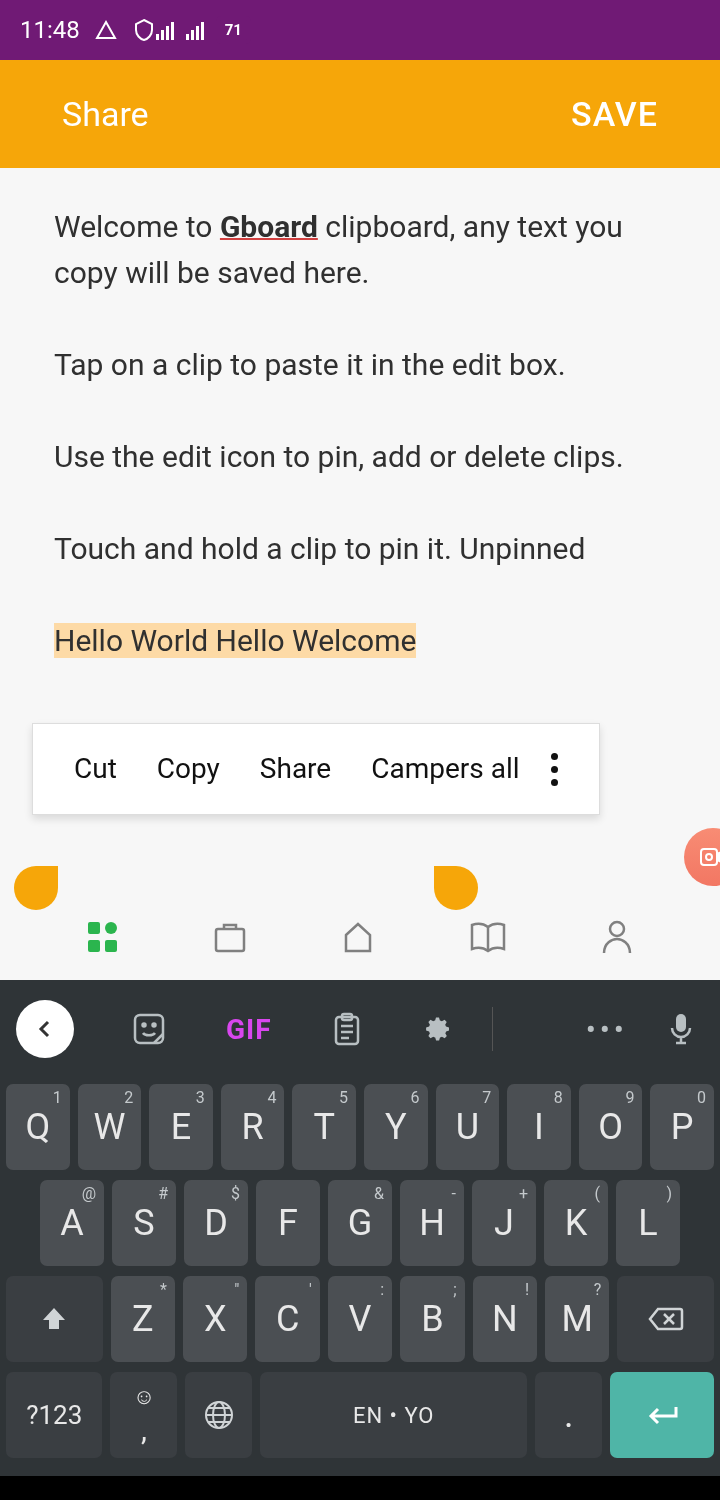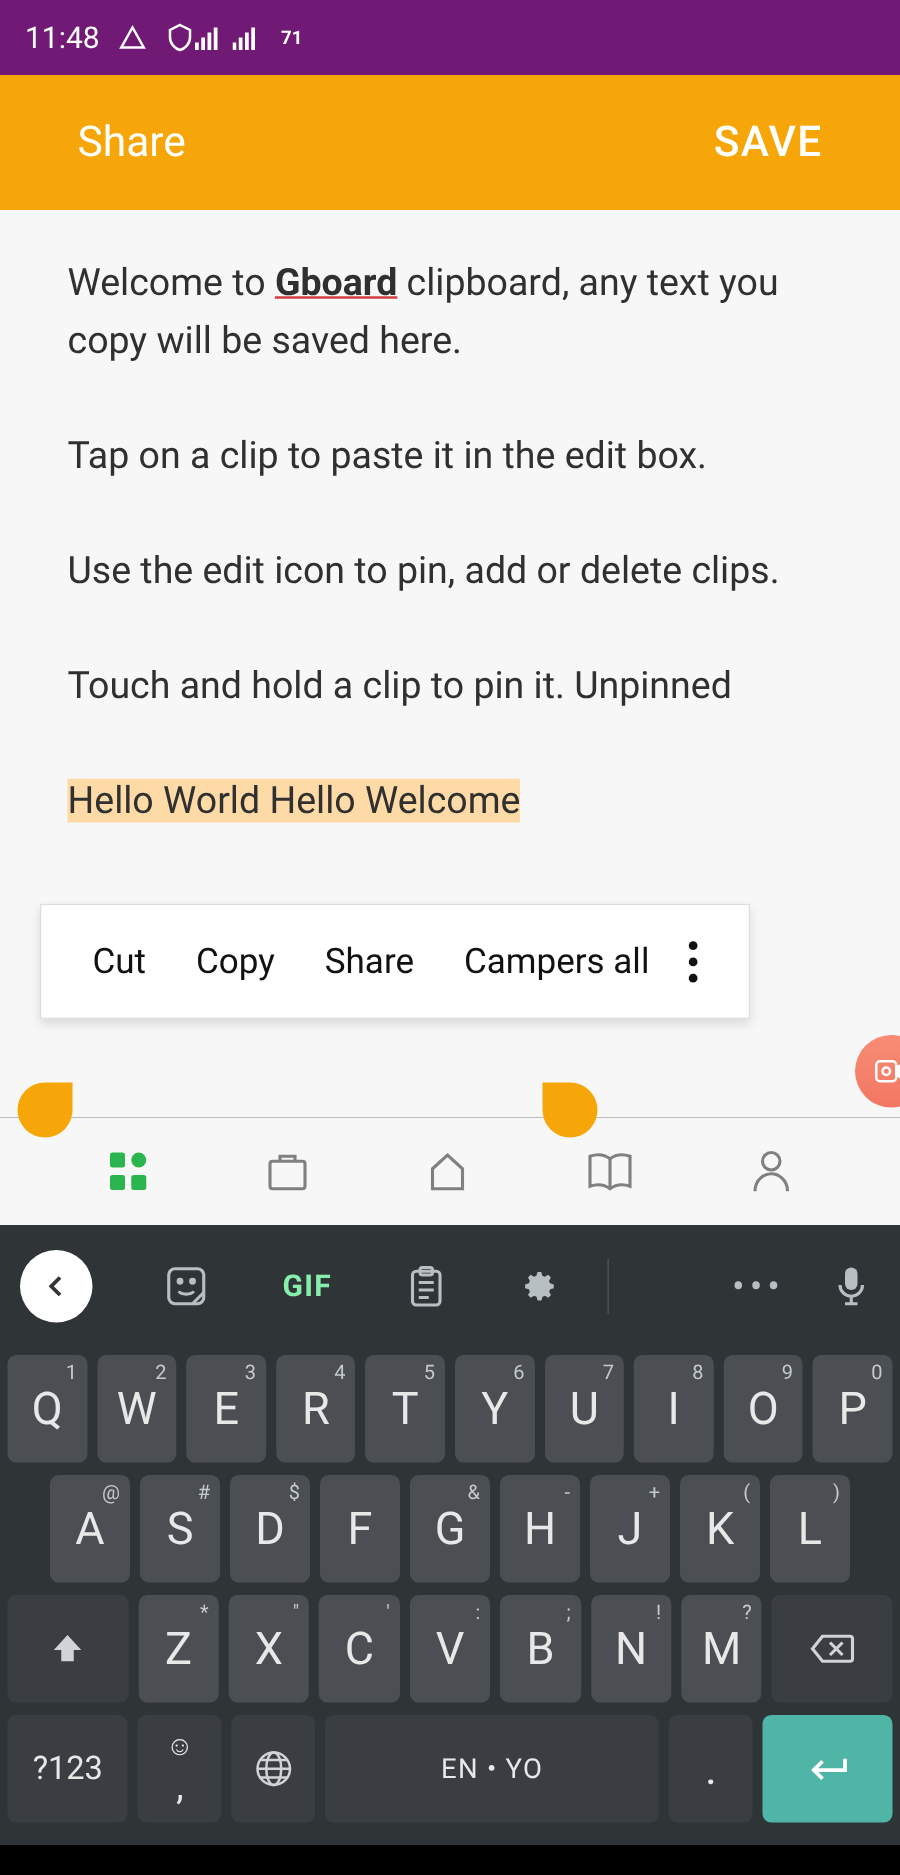--- a/index.html
+++ b/index.html
@@ -175,21 +175,21 @@
     </span>
     <span class="kb-top-icon">
       <svg width="34" height="34" viewBox="0 0 34 34" fill="none" stroke="#b8bfc2" stroke-width="2.5">
           <rect x="3" y="3" width="28" height="28" rx="5"></rect>
           <path d="M22 31 L31 22"></path>
           <circle cx="12" cy="13" r="1.5" fill="#b8bfc2"></circle>
           <circle cx="22" cy="13" r="1.5" fill="#b8bfc2"></circle>
           <path d="M11 21 C13 24 21 24 23 21"></path>
         </svg>
     </span>
-    <span class="kb-top-icon" style="font-weight:700;font-size:24px;color:#86efac;letter-spacing:1px">GIF</span>
+    <span class="kb-top-icon" style="font-weight:700;font-size:28px;color:#d946ef;letter-spacing:1px">GIF</span>
     <span class="kb-top-icon">
       <svg width="30" height="34" viewBox="0 0 30 34" fill="none" stroke="#b8bfc2" stroke-width="2.5">
           <rect x="4" y="5" width="22" height="27" rx="3"></rect>
           <rect x="10" y="2" width="10" height="6" rx="2"></rect>
           <line x1="9" y1="14" x2="21" y2="14"></line>
           <line x1="9" y1="20" x2="21" y2="20"></line>
           <line x1="9" y1="26" x2="17" y2="26"></line>
         </svg>
     </span>
     <span class="kb-top-icon">

